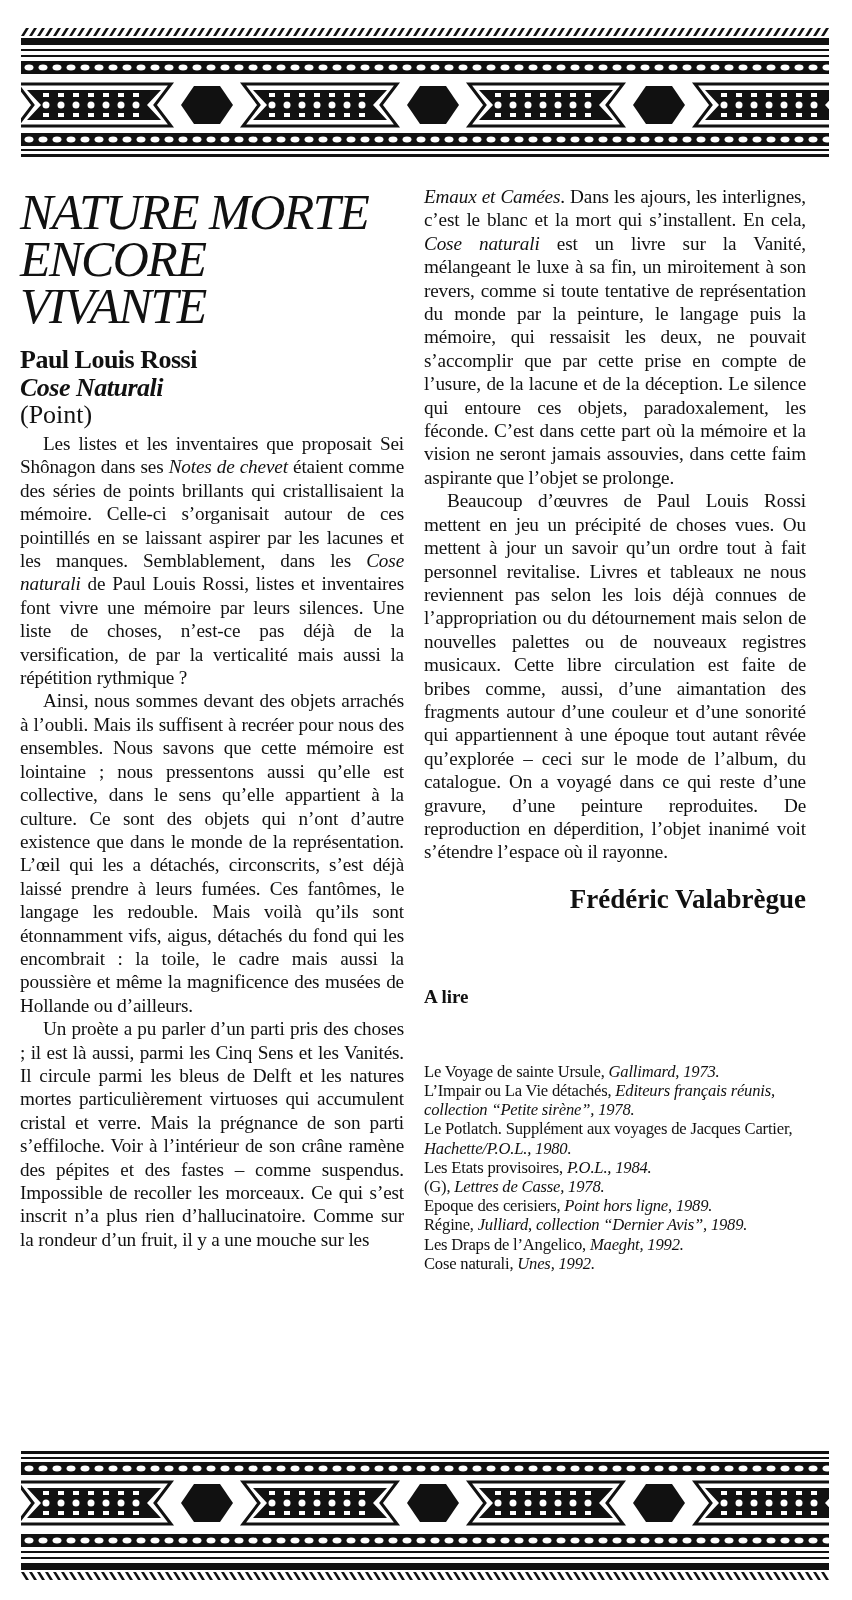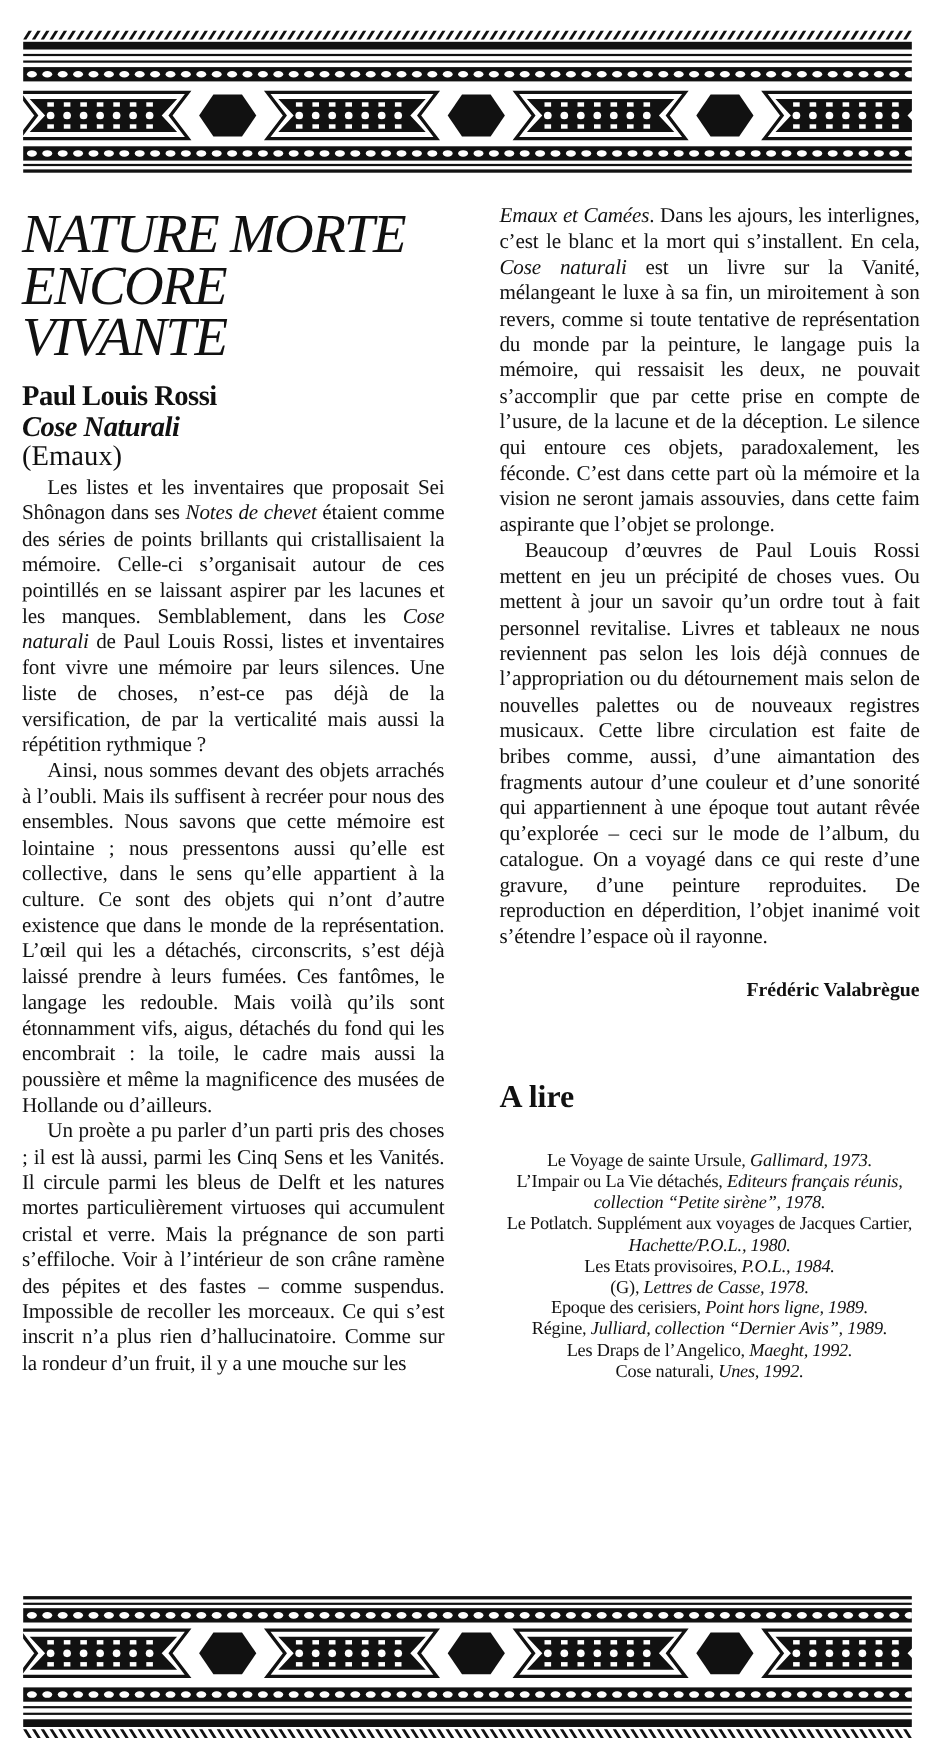--- a/index.html
+++ b/index.html
@@ -8,41 +8,41 @@
 
   
   .border { position: absolute; left: 21px; width: 808px; height: 134px; }
   .border-top { top: 24px; }
   .border-bottom { top: 1450px; }
   .border svg { display: block; width: 808px; height: 134px; }
 
   
   .col { position: absolute; }
   .col-left { left: 20px; top: 183px; width: 384px; }
-  .col-right { left: 454px; top: 185px; width: 382px; }
+  .col-right { left: 424px; top: 185px; width: 382px; }
 
   .title { font-style: italic; font-weight: normal; font-size: 50px; line-height: 47px;
            letter-spacing: -1.5px; margin: 0 0 16px 0; padding-top: 6px; }
   .title span { display: block; }
 
   .author { font-weight: bold; font-size: 26px; line-height: 28px; letter-spacing: -0.5px; }
   .book { font-weight: bold; font-style: italic; font-size: 26px; line-height: 27px; letter-spacing: -0.5px; }
   .publisher { font-size: 26px; line-height: 28px; margin-bottom: 3px; }
 
   .para { font-size: 19.2px; line-height: 23.4px; text-align: justify; margin: 0;
           text-indent: 23px; hyphens: manual; letter-spacing: -0.15px; }
   .para.cont { text-indent: 0; }
   .para i { font-style: italic; }
 
-  .signature { text-align: right; font-weight: bold; font-size: 18px; line-height: 24px;
+  .signature { text-align: right; font-weight: bold; font-size: 27px; line-height: 24px;
                margin-top: 23px; }
 
-  .alire { font-weight: bold; font-size: 29px; line-height: 32px; margin-top: 70px; }
-
-  .biblio { margin-top: 32px; font-size: 16.6px; line-height: 19.2px; letter-spacing: -0.2px; text-align: center; }
+  .alire { font-weight: bold; font-size: 19px; line-height: 32px; margin-top: 70px; }
+
+  .biblio { margin-top: 49px; font-size: 16.6px; line-height: 19.2px; letter-spacing: -0.2px; }
   .biblio .entry { display: block; }
   .biblio i { font-style: italic; }
 </style>
 </head>
 <body>
 
 <div class="border border-top">
   <svg class="frieze" viewBox="0 0 808 134" preserveAspectRatio="none">
       <g>
         <path d="M0 12 L5 4 L8 4 L3 12 Z" fill="#111111"></path>
@@ -370,21 +370,21 @@
 </div>
 
 <div class="col col-left">
   <h1 class="title">
     <span>NATURE MORTE</span>
     <span>ENCORE</span>
     <span>VIVANTE</span>
   </h1>
   <div class="author">Paul Louis Rossi</div>
   <div class="book">Cose Naturali</div>
-  <div class="publisher">(Emaux)</div>
+  <div class="publisher">(Point)</div>
   <div id="left-body">
       <p class="para"><span>Les listes et les inventaires que propo­sait Sei Shônagon dans ses </span><i>Notes de chevet</i><span> étaient comme des séries de points bril­lants qui cristallisaient la mémoire. Celle-ci s’organisait autour de ces pointillés en se laissant aspirer par les lacunes et les manques. Semblablement, dans les </span><i>Cose naturali</i><span> de Paul Louis Rossi, listes et inventaires font vivre une mémoire par leurs silences. Une liste de choses, n’est-ce pas déjà de la versification, de par la verticalité mais aussi la répétition rythmi­que ?</span></p>
       <p class="para"><span>Ainsi, nous sommes devant des objets arrachés à l’oubli. Mais ils suffisent à recréer pour nous des ensembles. Nous savons que cette mémoire est lointaine ; nous pressentons aussi qu’elle est collec­tive, dans le sens qu’elle appartient à la culture. Ce sont des objets qui n’ont d’au­tre existence que dans le monde de la représentation. L’œil qui les a détachés, circonscrits, s’est déjà laissé prendre à leurs fumées. Ces fantômes, le langage les redouble. Mais voilà qu’ils sont étonnam­ment vifs, aigus, détachés du fond qui les encombrait : la toile, le cadre mais aussi la poussière et même la magnificence des musées de Hollande ou d’ailleurs.</span></p>
       <p class="para"><span>Un proète a pu parler d’un parti pris des choses ; il est là aussi, parmi les Cinq Sens et les Vanités. Il circule parmi les bleus de Delft et les natures mortes particulière­ment virtuoses qui accumulent cristal et verre. Mais la prégnance de son parti s’ef­filoche. Voir à l’intérieur de son crâne ramène des pépites et des fastes – comme suspendus. Impossible de recoller les morceaux. Ce qui s’est inscrit n’a plus rien d’hallucinatoire. Comme sur la rondeur d’un fruit, il y a une mouche sur les</span></p>
     </div>
 </div>
 
 <div class="col col-right">
   <div id="right-body">
       <p class="para cont"><i>Emaux et Camées</i><span>. Dans les ajours, les interlignes, c’est le blanc et la mort qui s’installent. En cela, </span><i>Cose naturali</i><span> est un livre sur la Vanité, mélangeant le luxe à sa fin, un miroitement à son revers, comme si toute tentative de représentation du monde par la peinture, le langage puis la mémoire, qui ressaisit les deux, ne pou­vait s’accomplir que par cette prise en compte de l’usure, de la lacune et de la déception. Le silence qui entoure ces objets, paradoxalement, les féconde. C’est dans cette part où la mémoire et la vision ne seront jamais assouvies, dans cette faim aspirante que l’objet se pro­longe.</span></p>

